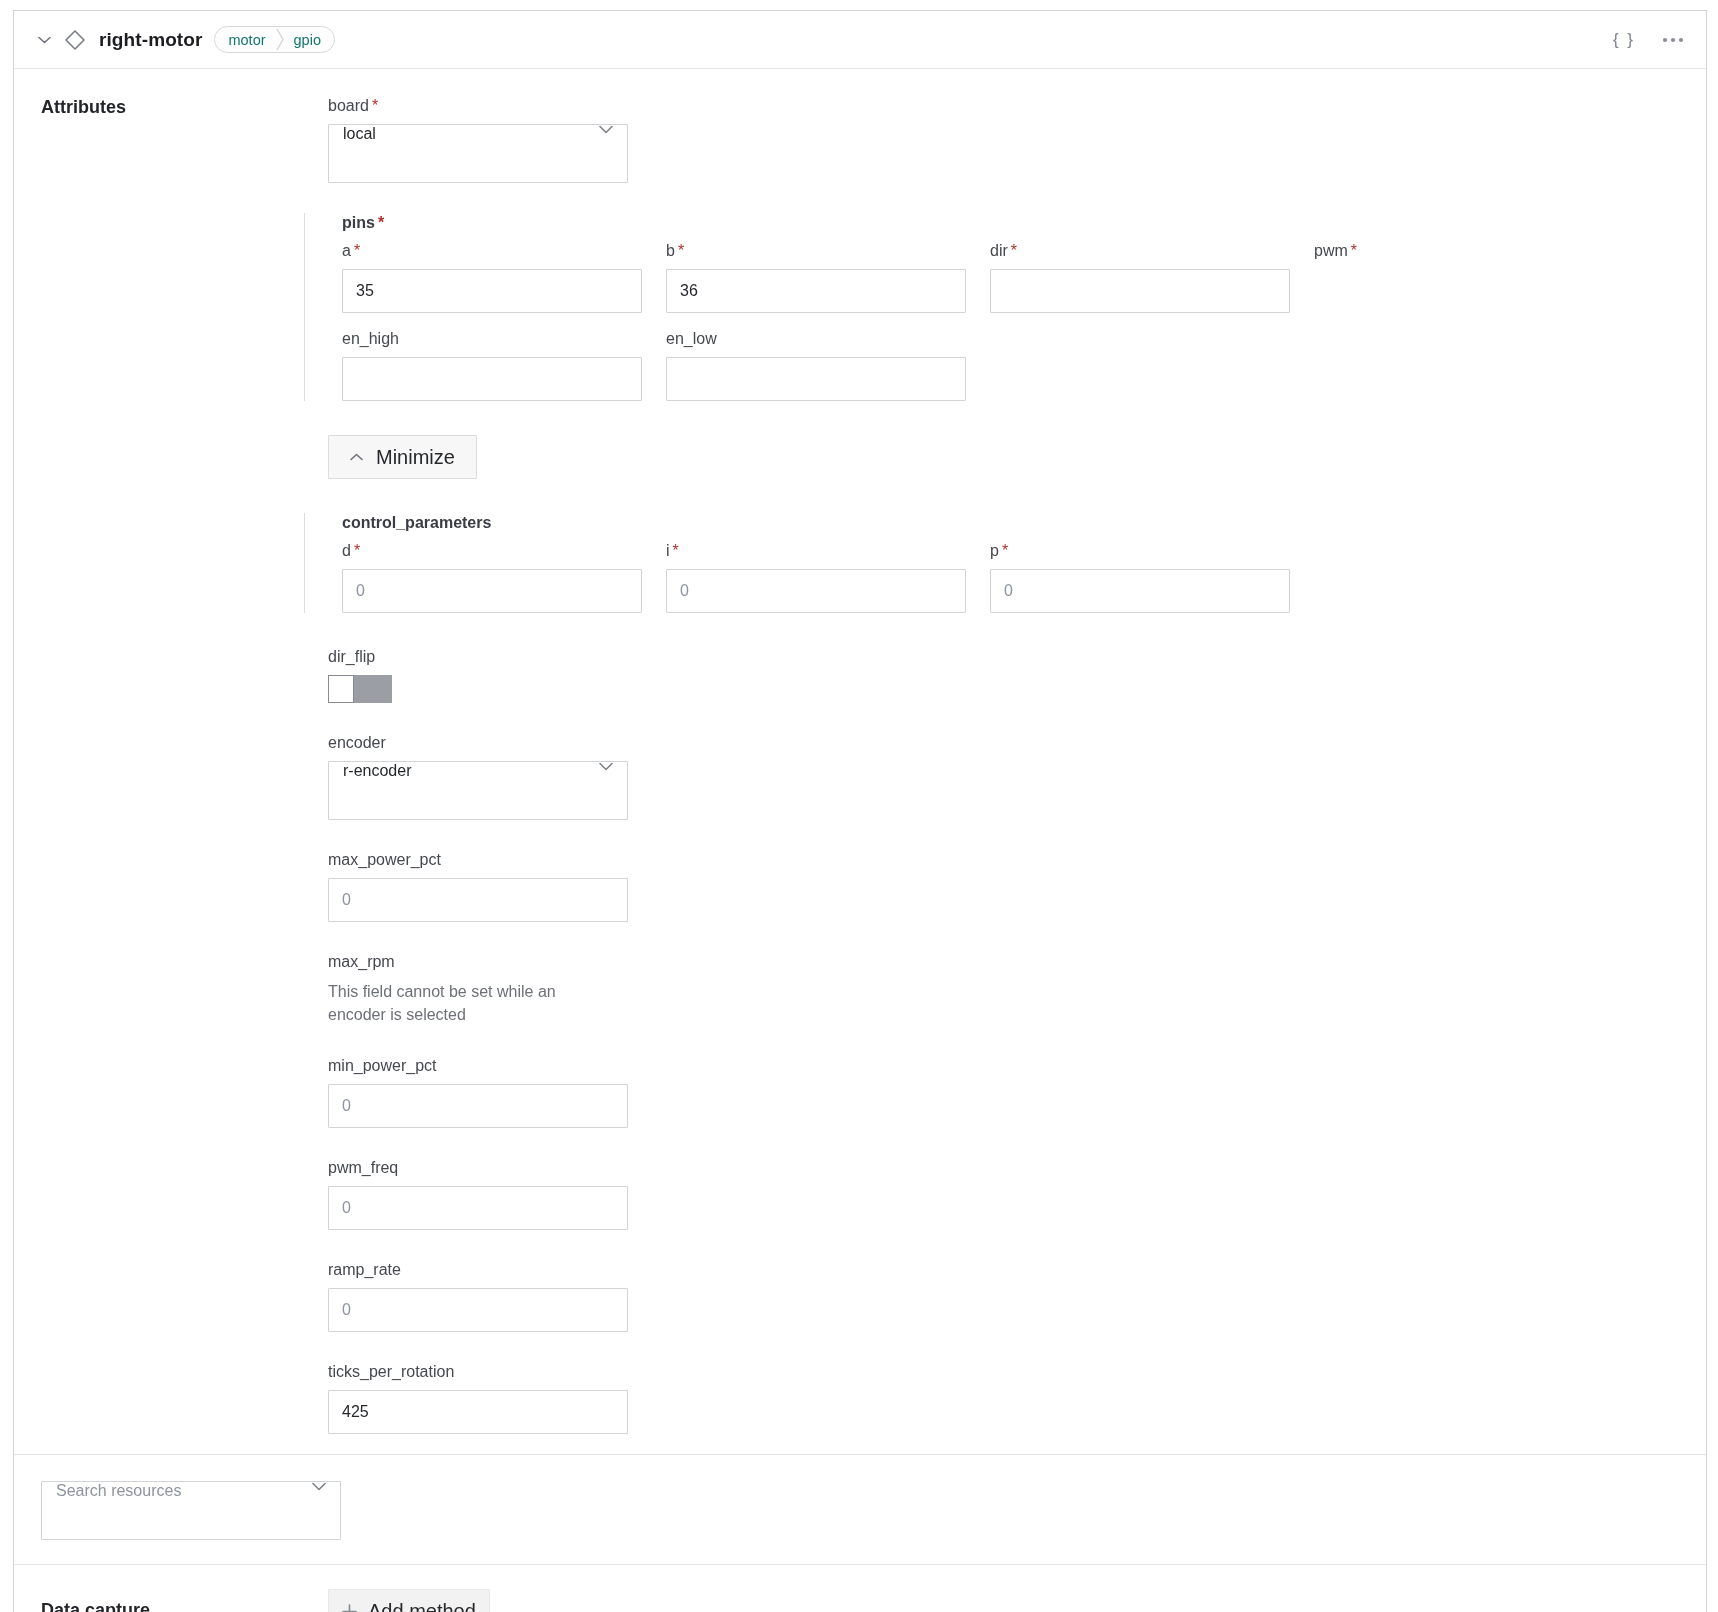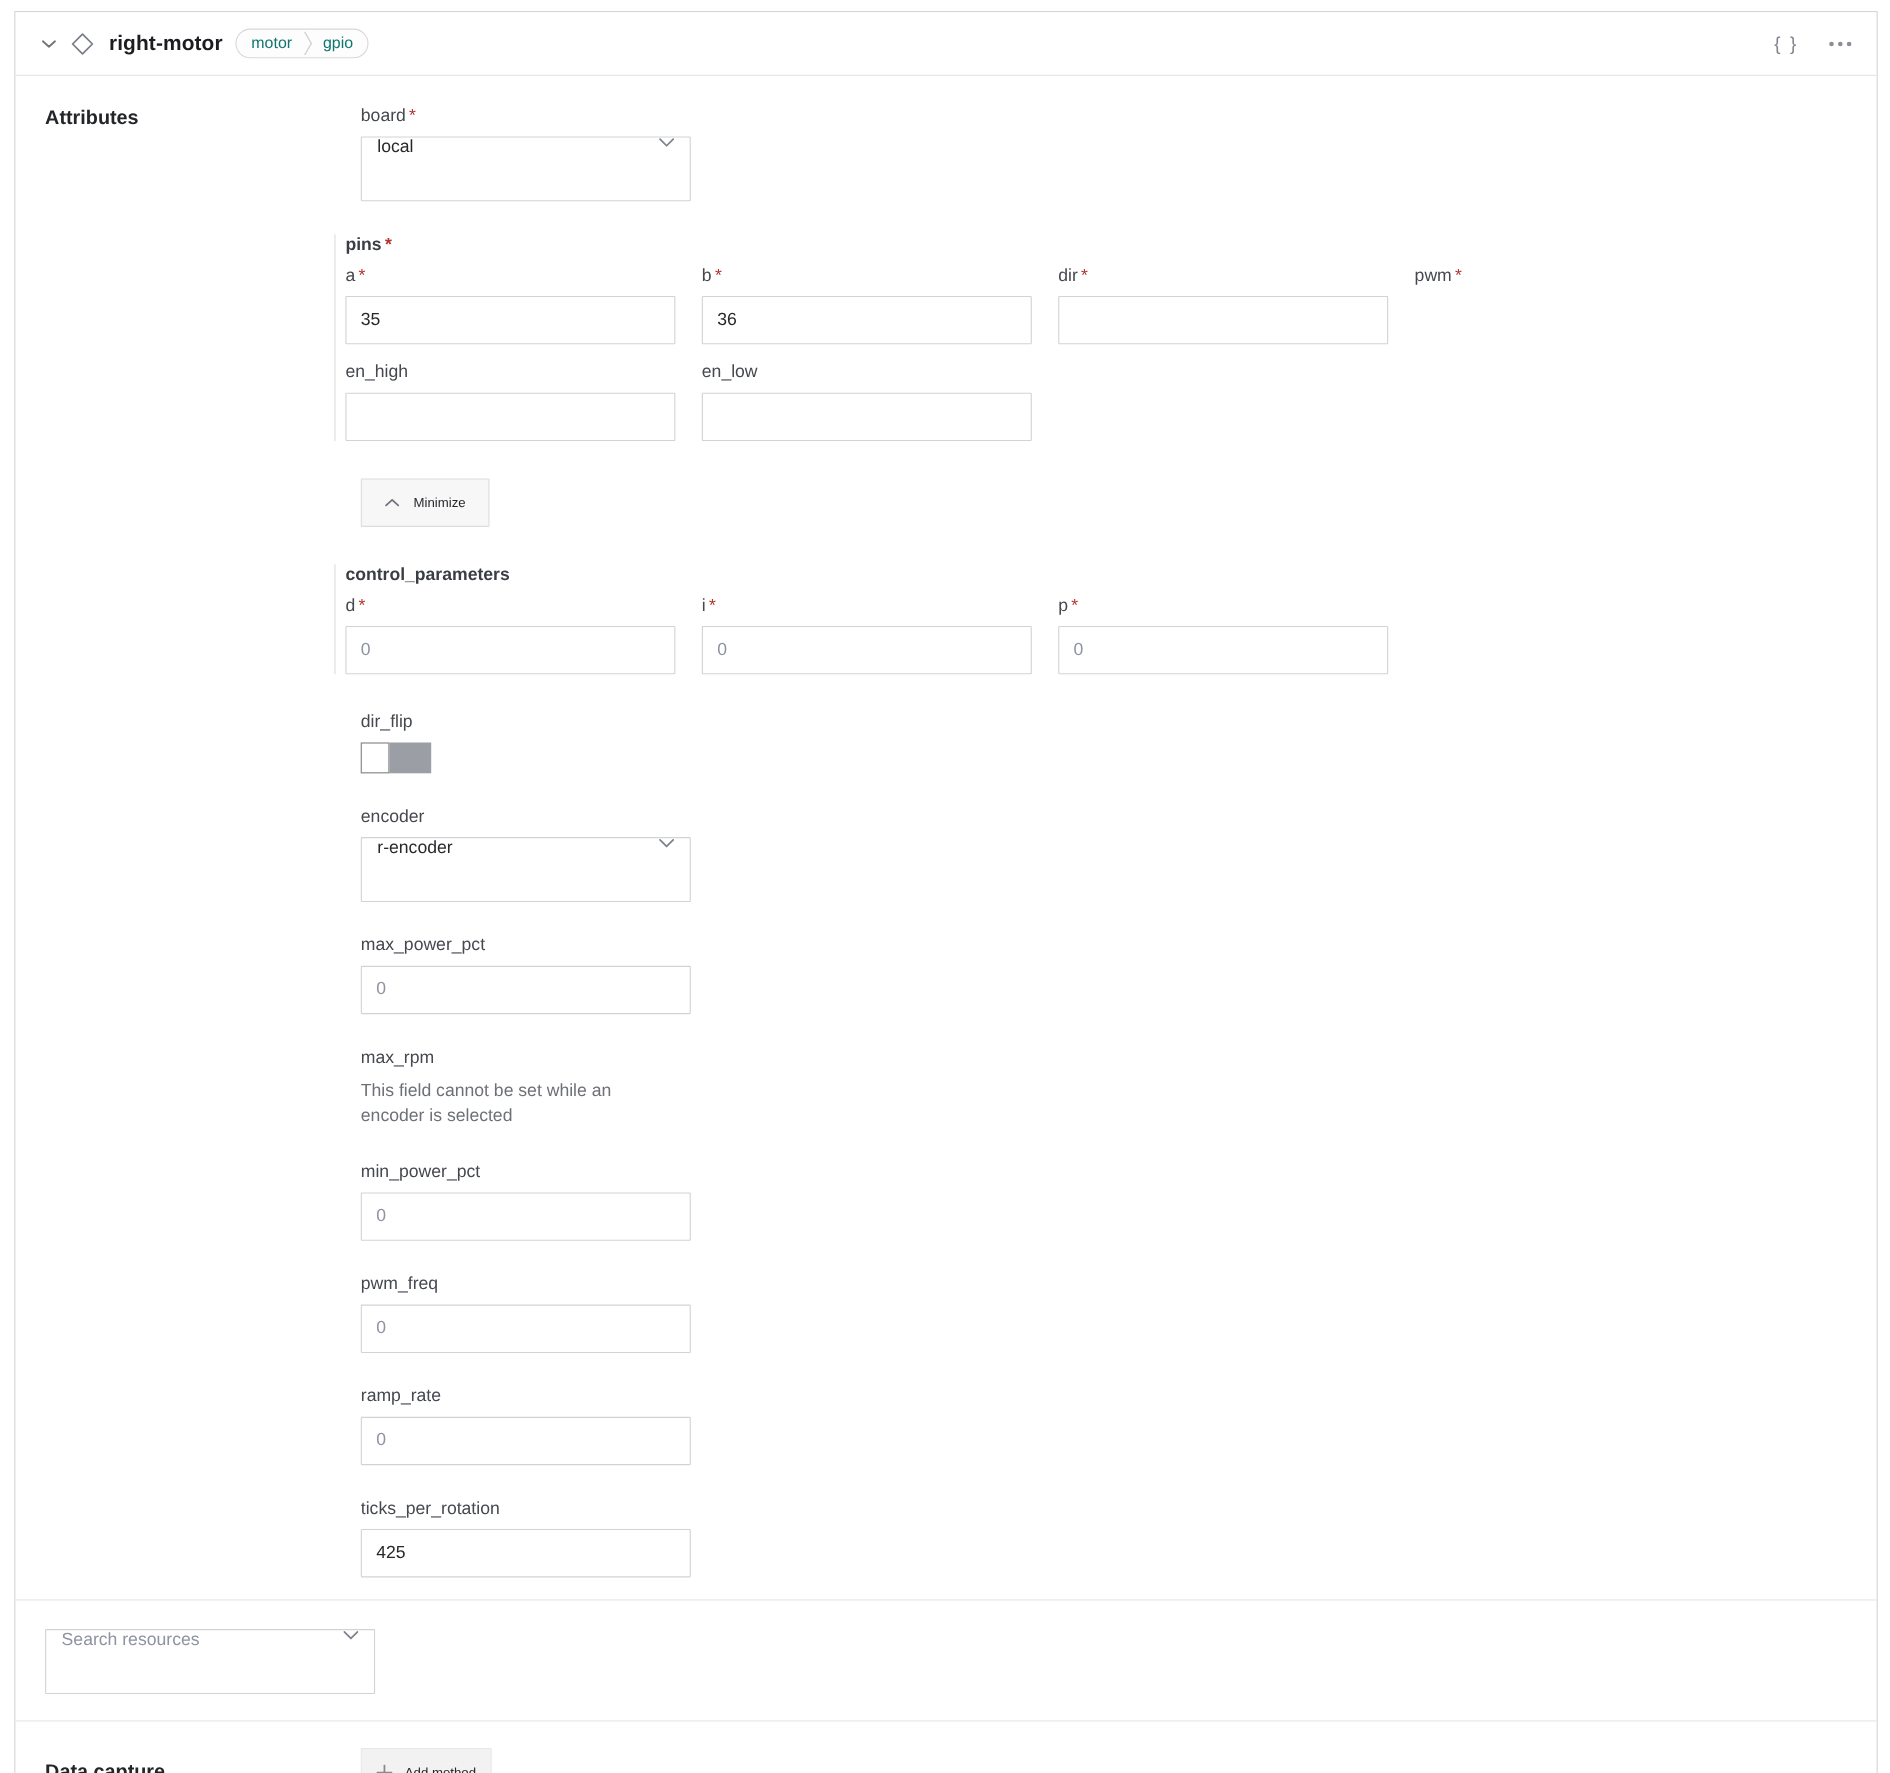--- a/index.html
+++ b/index.html
@@ -59,35 +59,35 @@
   .select {
     width:300px; height:59px;
     border:1px solid #d2d3d7; border-radius:1px;
     display:flex; align-items:flex-start; justify-content:space-between;
     padding:0 14px; font-size:16px; color:#26282b;
     background:#fff; cursor:pointer;
   }
   .select .placeholder-text { color:#8d93a1; }
   .group {
     border-left:1px solid #dcdcde;
-    padding-left:9px; margin-left:-24px;
+    padding-left:37px; margin-left:-24px;
   }
   .group-pins { margin-top:30px; }
   .group-control { margin-top:34px; }
   .grid { display:grid; grid-template-columns:repeat(4,300px); column-gap:24px; }
   .grid.cols3 { grid-template-columns:repeat(3,300px); }
   .grid-row2 { margin-top:16px; }
   .mt { margin-top:30px; }
   .mt-lg { margin-top:34px; }
   .btn {
     display:inline-flex; align-items:center;
     height:44px;
     border:1px solid #dcdcde; border-radius:1px;
     background:#f7f7f8;
-    font-family:inherit; font-size:12px; color:#26282b;
+    font-family:inherit; font-size:20px; color:#26282b;
     cursor:pointer;
   }
   .minimize-btn { margin-top:34px; padding:0 21px; gap:13px; }
   .addmethod-btn { padding:0 13px; gap:11px; background:#f2f2f3; border-color:#e7e7e9; }
   .toggle { position:relative; width:64px; height:28px; background:#9b9ea4; cursor:pointer; }
   .toggle-knob { position:absolute; left:0; top:0; width:26px; height:28px; background:#fff; border:1px solid #888b91; }
   .note { max-width:268px; font-size:16px; line-height:23px; color:#6d7076; margin-top:6px; }
   
   .aside-mid { padding-top:34px; }
   .content-depends { padding-top:26px; padding-bottom:24px; }

